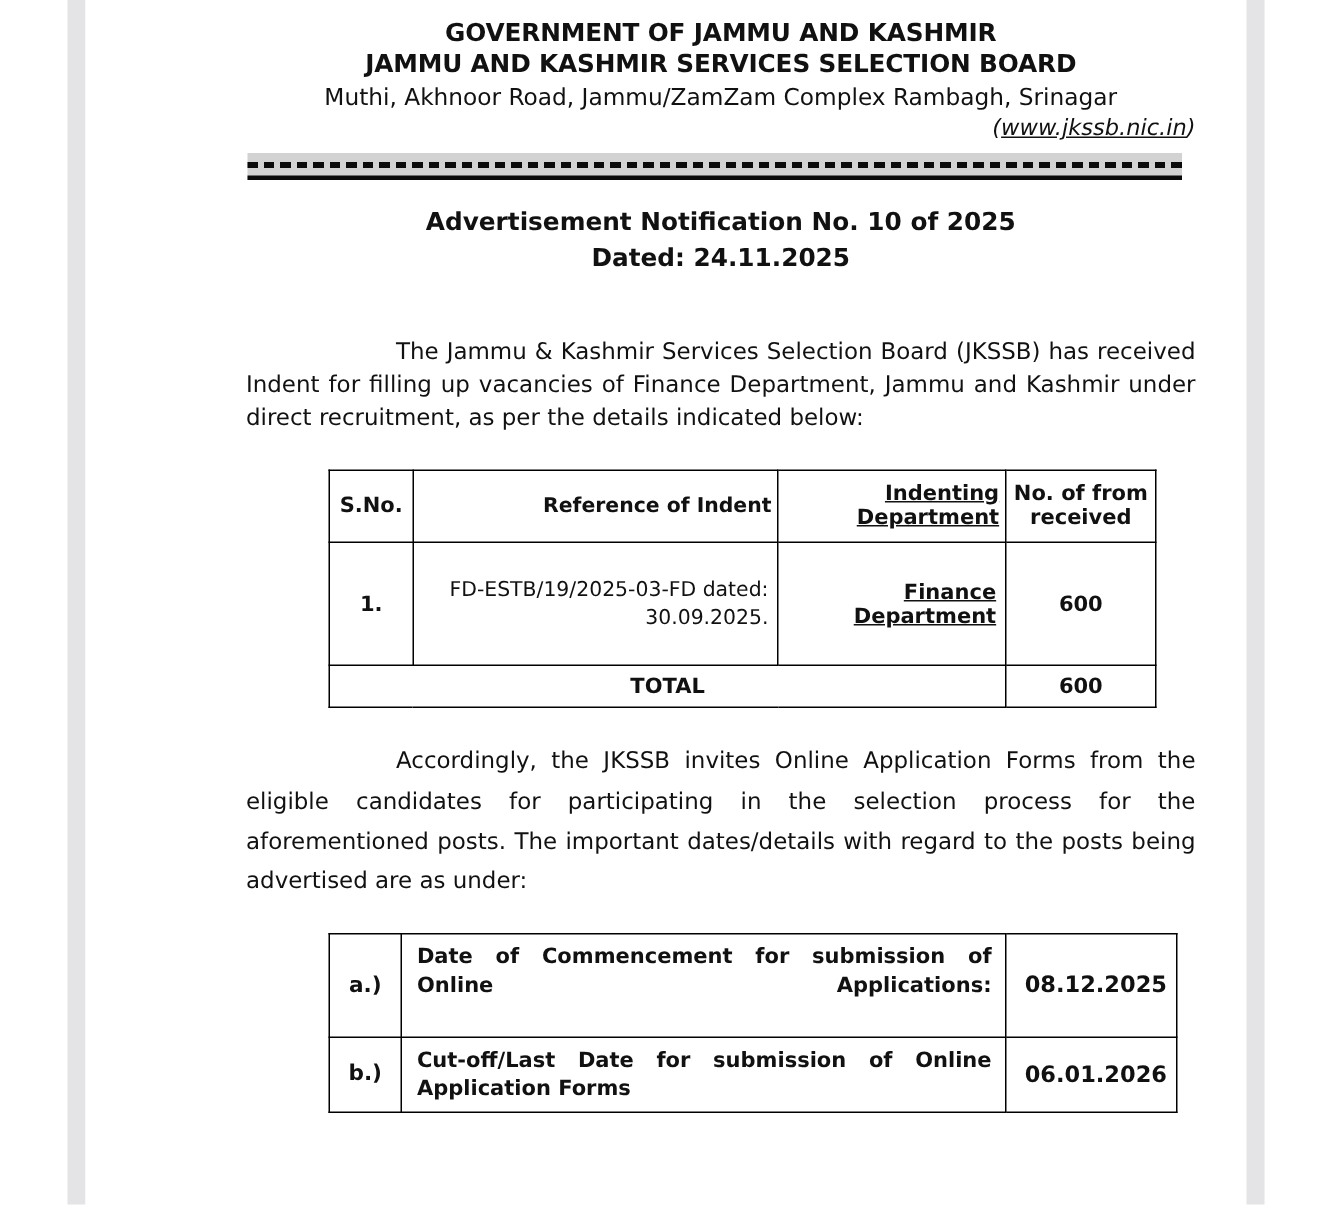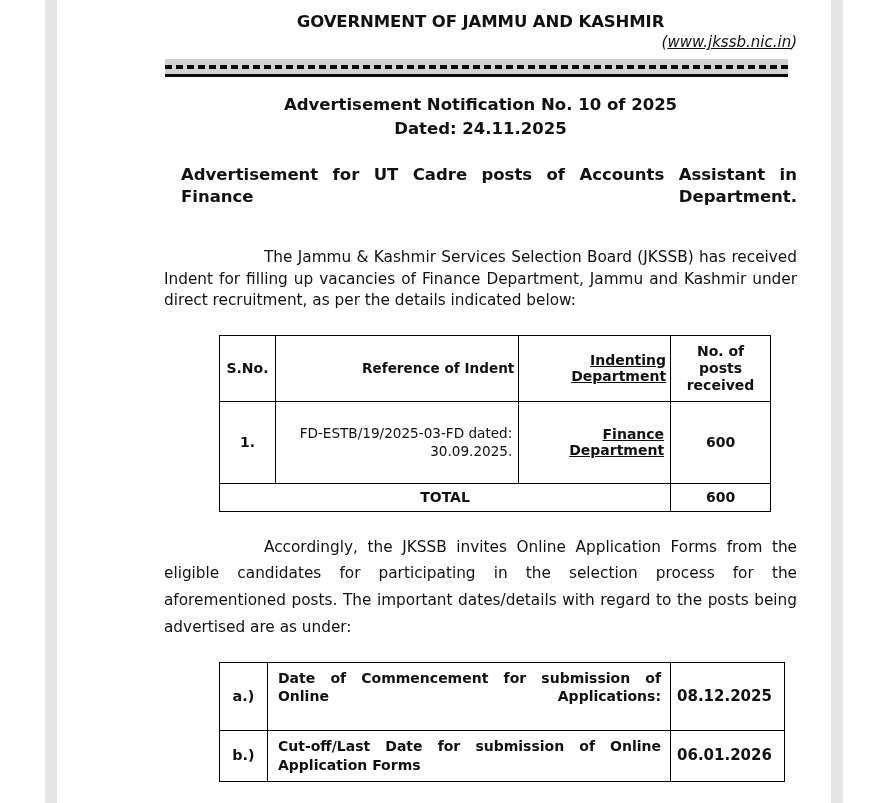--- a/index.html
+++ b/index.html
@@ -201,66 +201,67 @@
     text-justify: inter-word;
     padding: 6px 9px 6px 10px;
   }
   .table2 .c-desc.justify-all > span::after {
     content: "";
     display: inline-block;
     width: 100%;
   }
   .table2 .c-val {
     width: 114px;
-    text-align: left;
+    text-align: right;
     font-size: 15px;
   }
 </style>
 </head>
 <body>
 
 <div class="gutter gutter-left"></div>
 <div class="gutter gutter-right"></div>
 
 <div class="page">
   <div class="content">
 
     <div>
       <div class="org-line1">GOVERNMENT OF JAMMU AND KASHMIR</div>
+      <div class="org-line2">JAMMU AND KASHMIR SERVICES SELECTION BOARD</div>
+      <div class="org-address">Muthi, Akhnoor Road, Jammu/ZamZam Complex Rambagh, Srinagar</div>
       <div class="org-url">
         <span>(</span><span class="u">www.jkssb.nic.in</span><span>)</span>
       </div>
     </div>
 
     <div class="rule-band">
       <div class="dashes"></div>
       <div class="solid"></div>
     </div>
 
     <div class="notif notif-no">Advertisement Notification No. 10 of 2025</div>
     <div class="notif notif-date">Dated:  24.11.2025</div>
 
     <div class="subject-block">
-      <span class="subject-text">Advertisement for UT Cadre posts of Accounts Assistant in Finance Department.</span>
     </div>
 
     <div class="para para-1"><span class="indent"></span><span>The Jammu &amp; Kashmir Services Selection Board (JKSSB) has received Indent for filling up vacancies of Finance Department, Jammu and Kashmir under direct recruitment, as per the details indicated below:</span></div>
 
     <div class="tbl-indent">
       <table class="table1">
         <thead>
           <tr>
             <th class="c-sno">S.No.</th>
             <th class="c-ref" style="font-weight:bold;">Reference of Indent</th>
             <th class="c-dept">
               <span>Indenting</span><br>
               <span>Department</span>
             </th>
             <th class="c-posts">
-              <span>No. of posts</span><br>
+              <span>No. of from</span><br>
               <span>received</span>
             </th>
           </tr>
         </thead>
         <tbody>
           <tr class="body-row">
             <td class="c-sno">1.</td>
             <td class="c-ref">FD-ESTB/19/2025-03-FD dated: 30.09.2025.</td>
             <td class="c-dept">Finance Department</td>
             <td class="c-posts">600</td>

